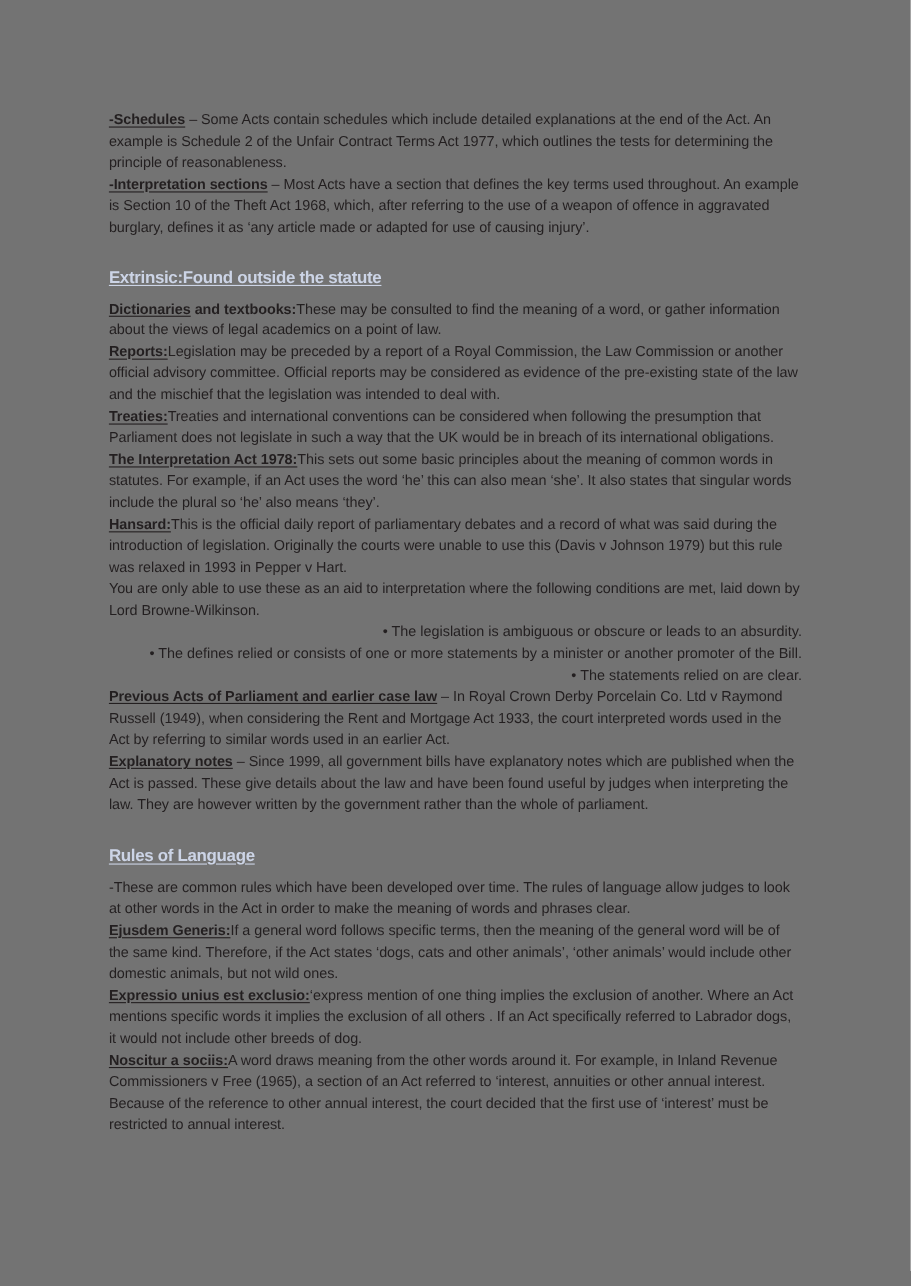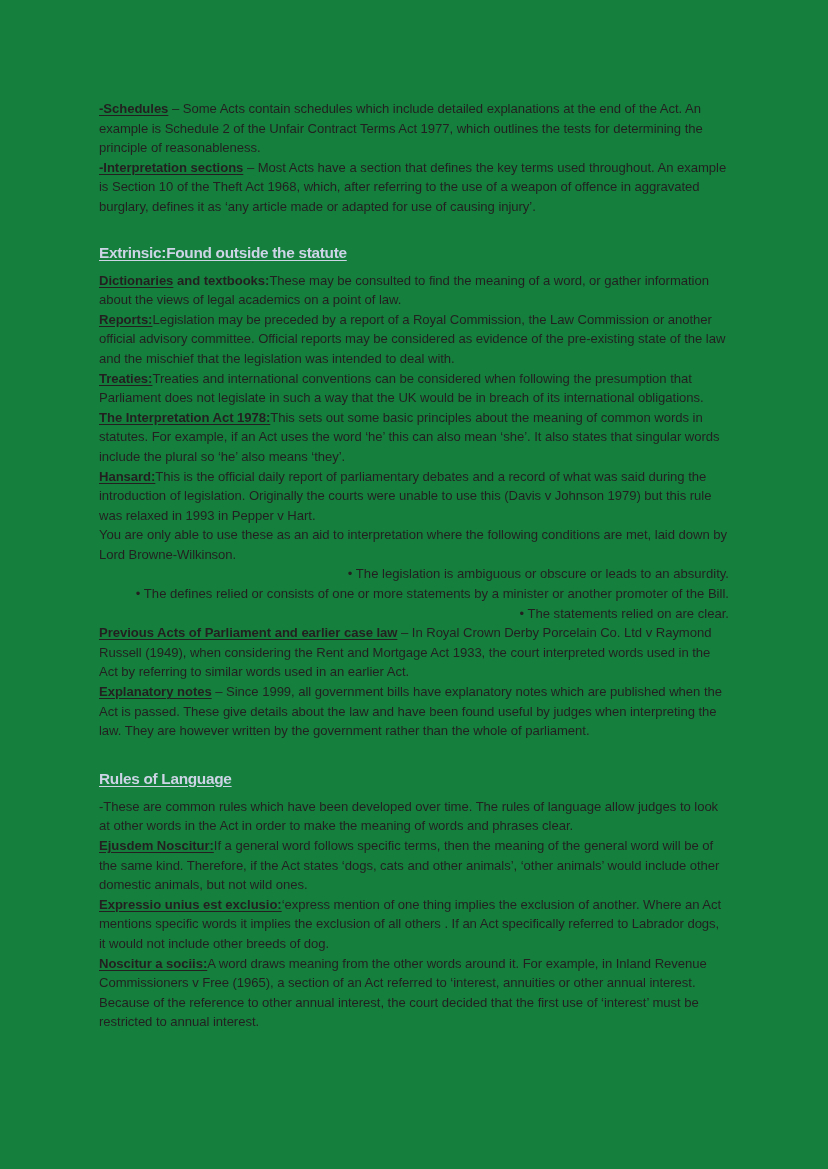--- a/index.html
+++ b/index.html
@@ -11,21 +11,21 @@
     width: 828px;
     height: 1169px;
     overflow: hidden;
     font-family: "Liberation Sans", sans-serif;
     color: #231f20;
   }
   #page {
     position: relative;
     width: 828px;
     height: 1169px;
-    background: #15803d;
+    background: #737373;
     box-sizing: border-box;
   }
   #content {
     position: absolute;
     left: 99px;
     top: 99px;
     width: 630px;
   }
   .para {
     font-size: 13.1px;
@@ -103,20 +103,20 @@
     <p class="para"><span class="lead-bold-underline">Previous Acts of Parliament and earlier case law</span><span> – In Royal Crown Derby Porcelain Co. Ltd v Raymond Russell (1949), when considering the Rent and Mortgage Act 1933, the court interpreted words used in the Act by referring to similar words used in an earlier Act.</span></p>
 
     <p class="para"><span class="lead-bold-underline">Explanatory notes</span><span> – Since 1999, all government bills have explanatory notes which are published when the Act is passed. These give details about the law and have been found useful by judges when interpreting the law. They are however written by the government rather than the whole of parliament.</span></p>
 
     <div class="sp-before-h2"></div>
     <h2 class="section-heading">Rules of Language</h2>
     <div class="sp-after-h2"></div>
 
     <p class="para">-These are common rules which have been developed over time. The rules of language allow judges to look at other words in the Act in order to make the meaning of words and phrases clear.</p>
 
-    <p class="para"><span class="lead-bold-underline">Ejusdem Noscitur:</span><span>If a general word follows specific terms, then the meaning of the general word will be of the same kind. Therefore, if the Act states ‘dogs, cats and other animals’, ‘other animals’ would include other domestic animals, but not wild ones.</span></p>
+    <p class="para"><span class="lead-bold-underline">Ejusdem Generis:</span><span>If a general word follows specific terms, then the meaning of the general word will be of the same kind. Therefore, if the Act states ‘dogs, cats and other animals’, ‘other animals’ would include other domestic animals, but not wild ones.</span></p>
 
     <p class="para"><span class="lead-bold-underline">Expressio unius est exclusio:</span><span>‘express mention of one thing implies the exclusion of another. Where an Act mentions specific words it implies the exclusion of all others . If an Act specifically referred to Labrador dogs, it would not include other breeds of dog.</span></p>
 
     <p class="para"><span class="lead-bold-underline">Noscitur a sociis:</span><span>A word draws meaning from the other words around it. For example, in Inland Revenue Commissioners v Free (1965), a section of an Act referred to ‘interest, annuities or other annual interest. Because of the reference to other annual interest, the court decided that the first use of ‘interest’ must be restricted to annual interest.</span></p>
 
   </div>
 </div>
 
 </body></html>

